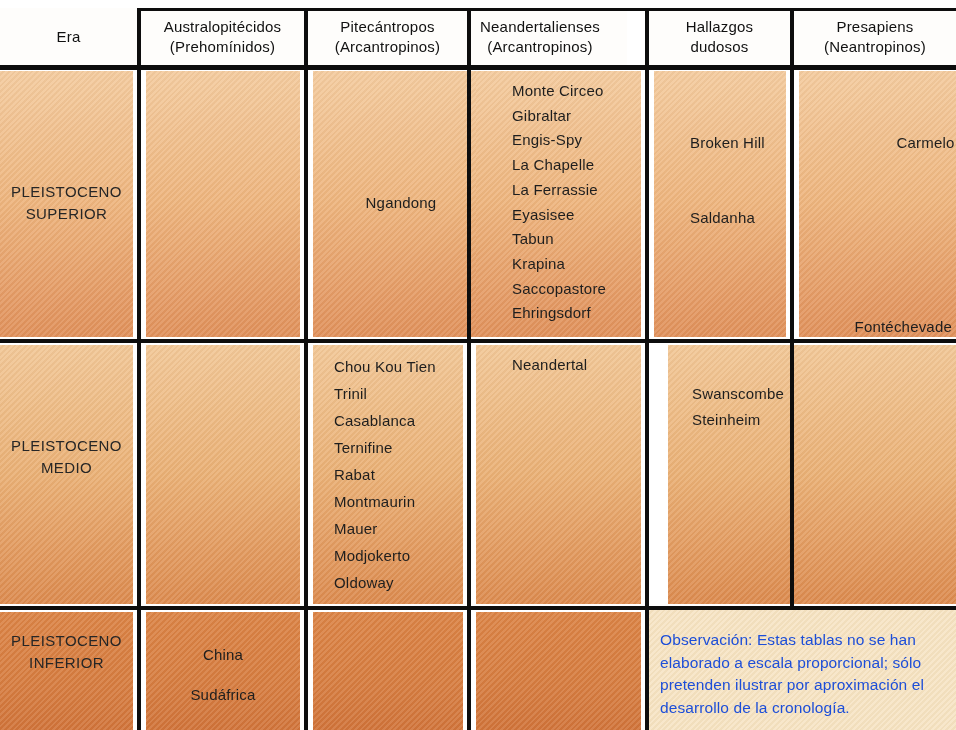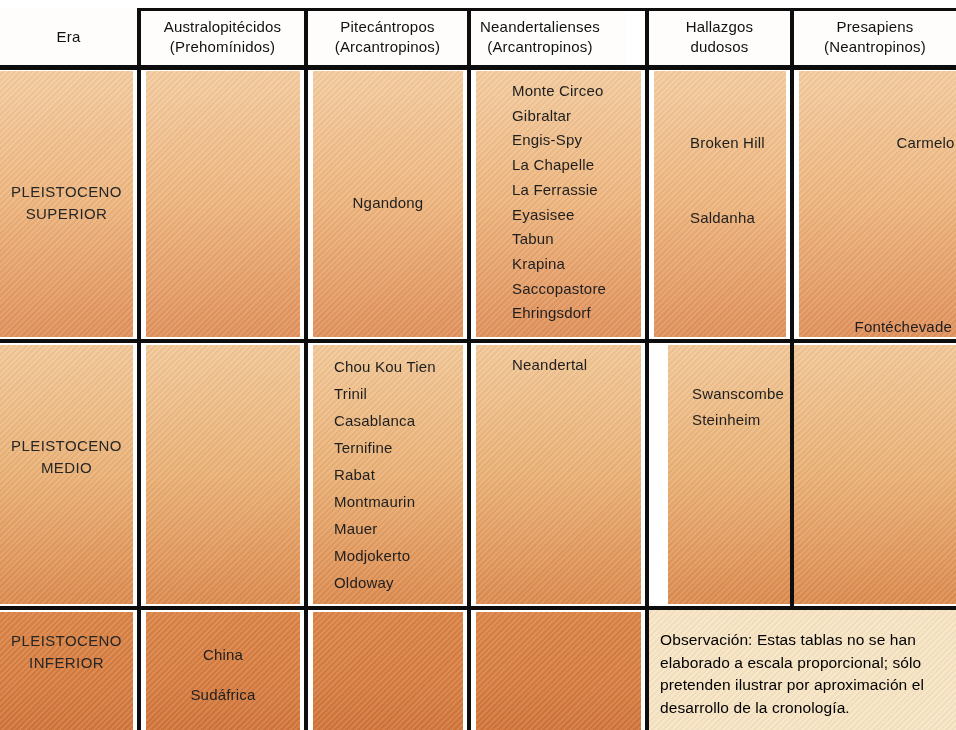--- a/index.html
+++ b/index.html
@@ -43,21 +43,21 @@
   #note{
     position:absolute;left:649px;top:602px;width:307px;height:128px;
     background:#f6e2c0;z-index:4;box-sizing:border-box;
     padding:19px 6px 0 11px;
   }
   #note::before{
     content:"";position:absolute;inset:0;pointer-events:none;
     background:repeating-linear-gradient(135deg, rgba(255,255,255,0.18) 0 2px, rgba(0,0,0,0.02) 2px 4px);
   }
   #note p{
-    margin:0;font-size:15.5px;line-height:22.5px;color:#000000;letter-spacing:0.1px;
+    margin:0;font-size:15.5px;line-height:22.5px;color:#1d4ed8;letter-spacing:0.1px;
     position:relative;z-index:1;
   }
 </style>
 </head>
 <body>
 
 <div id="page">
 
   <div class="hcell" style="left:0;width:137px;">
     <div>Era</div>
@@ -83,21 +83,21 @@
     <div>(Neantropinos)</div>
   </div>
 
   <div class="cell grow1" style="left:0;top:63px;width:133px;height:266px;">
     <div class="era" style="top:110px;">
       <div>PLEISTOCENO</div>
       <div>SUPERIOR</div>
     </div>
   </div>
   <div class="cell grow1" style="left:146px;top:63px;width:154px;height:266px;"></div>
-  <div class="cell grow1" style="left:313px;top:63px;width:150px;height:266px;">
+  <div class="cell grow1" style="left:313px;top:63px;width:150px;height:266px;padding-left:26px;">
     <div class="site t center" style="top:122px;line-height:20px;">Ngandong</div>
   </div>
   <div class="cell grow1" style="left:476px;top:63px;width:165px;height:266px;">
     <div class="list t" style="left:36px;top:8px;line-height:24.7px;">
       <div>Monte Circeo</div>
       <div>Gibraltar</div>
       <div>Engis-Spy</div>
       <div>La Chapelle</div>
       <div>La Ferrassie</div>
       <div>Eyasisee</div>

